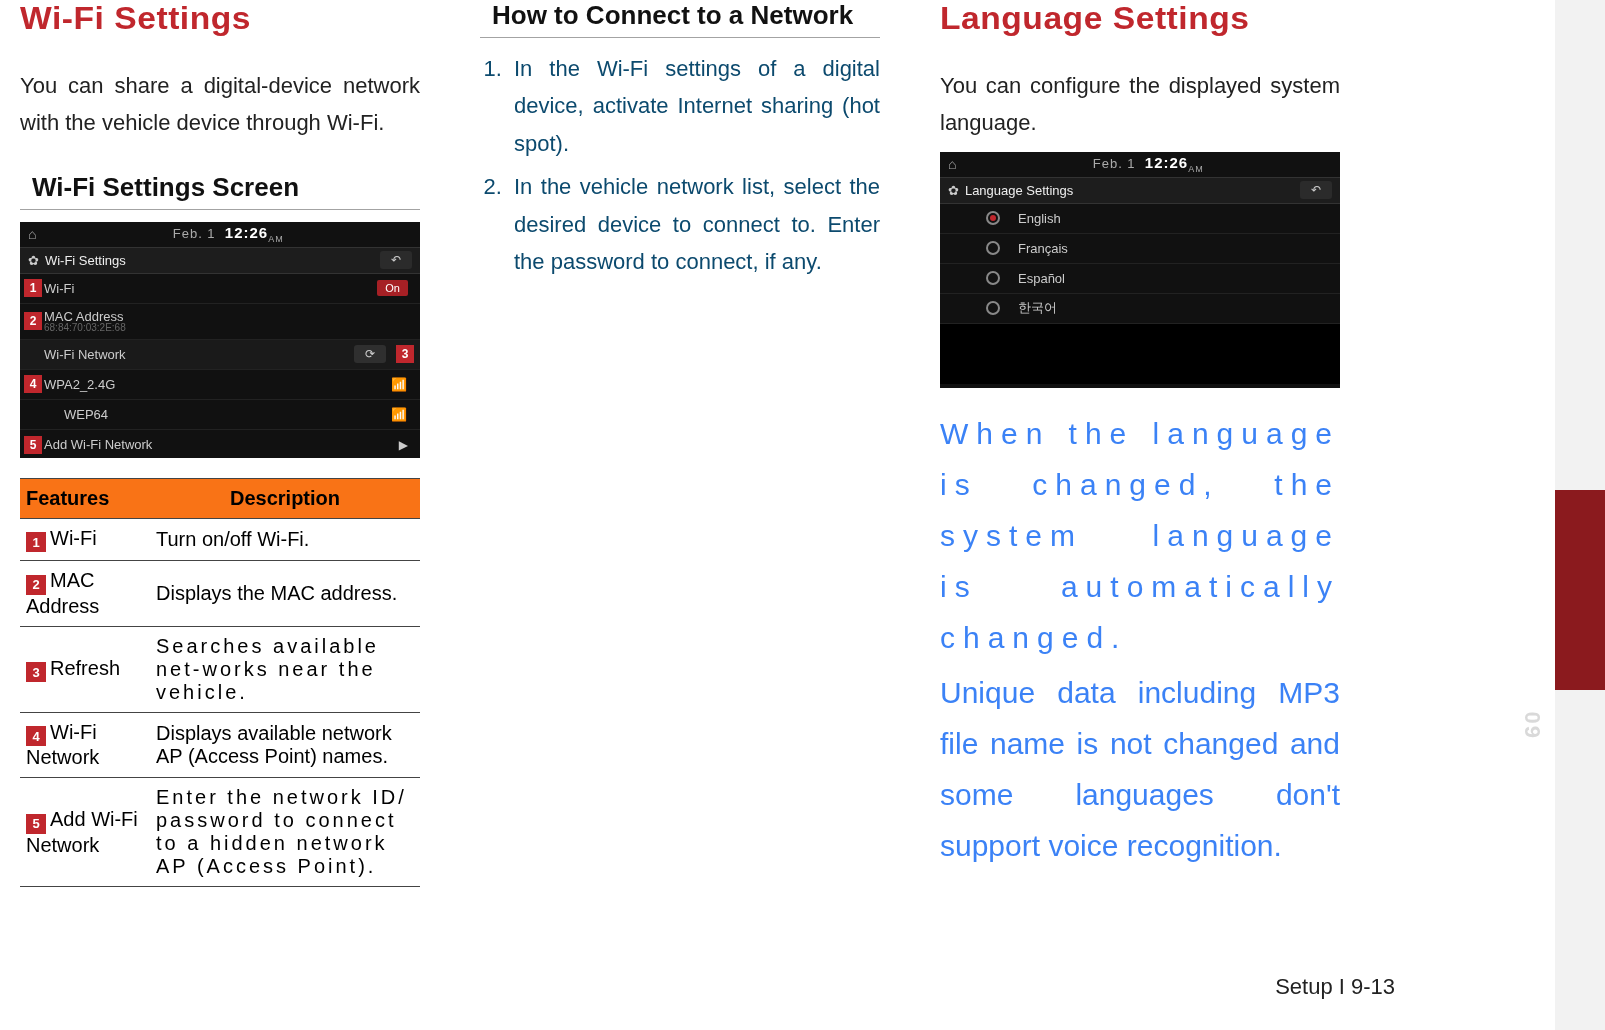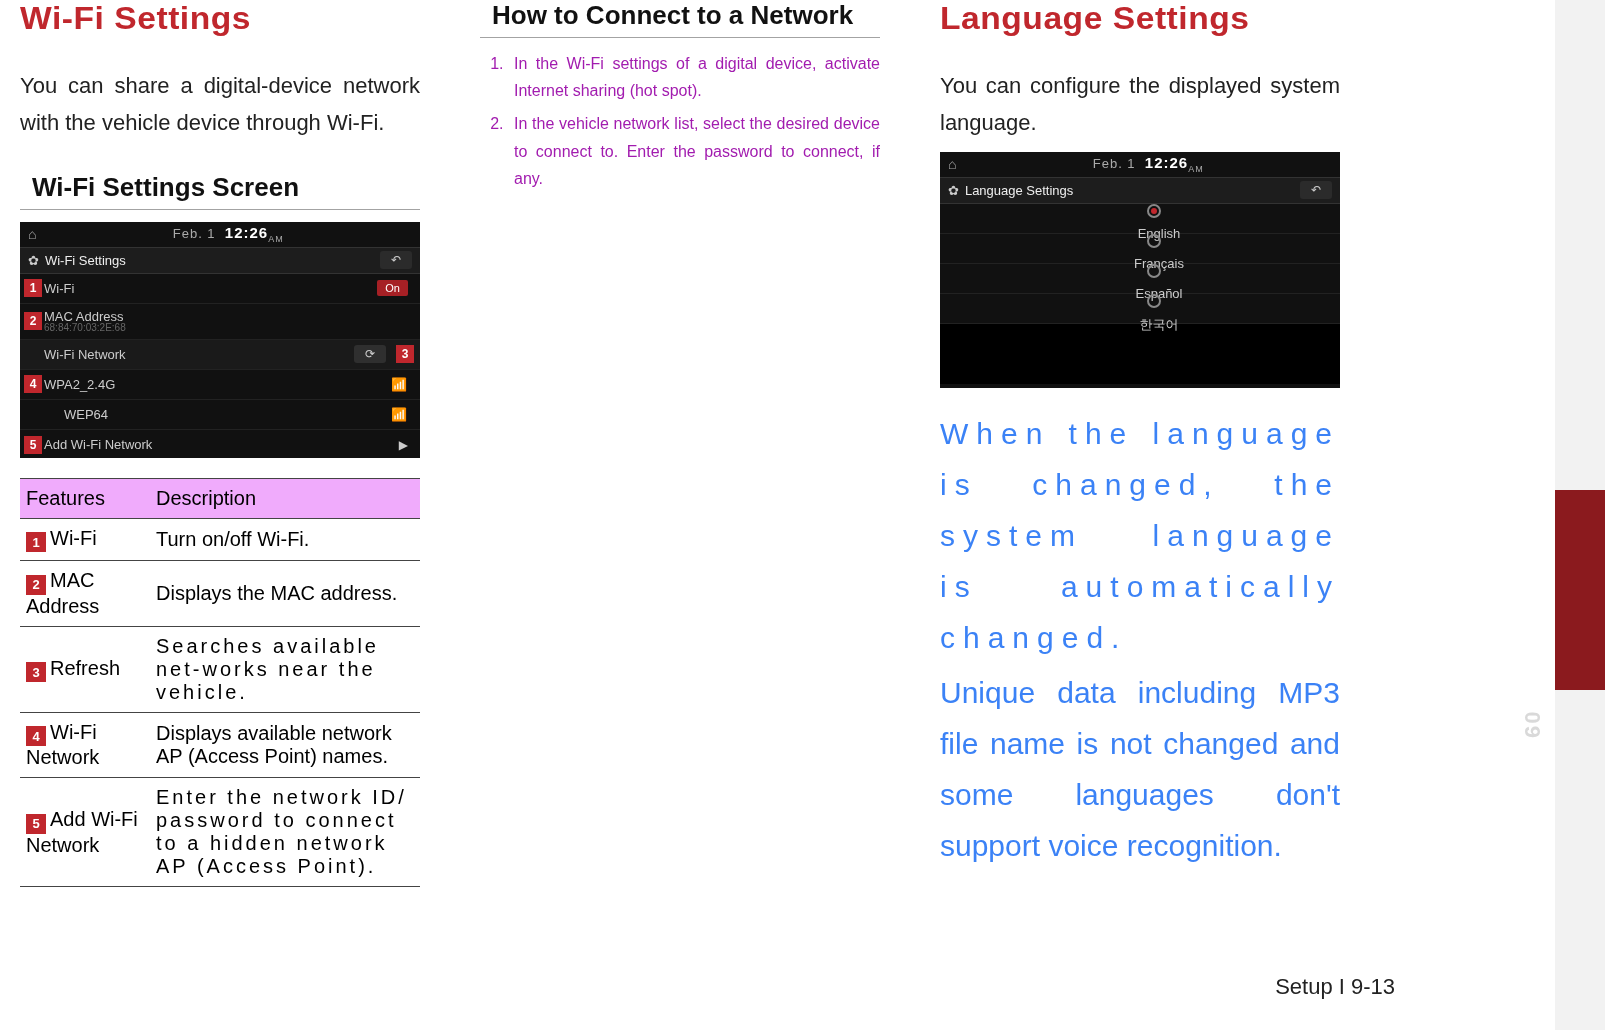--- a/index.html
+++ b/index.html
@@ -127,48 +127,48 @@
     font-size: 20px;
   }
   .feat-table th, .feat-table td {
     border-top: 1px solid #444;
     border-bottom: 1px solid #444;
     padding: 8px 6px;
     text-align: left;
     vertical-align: middle;
   }
   .feat-table th {
-    background: #f0abfc;
-    font-weight: normal;
+    background: #f97316;
+    font-weight: bold;
   }
   .feat-table th:first-child { width: 130px; }
-  .feat-table th:nth-child(2) { }
+  .feat-table th:nth-child(2) { text-align: center; }
   .feat-table td:first-child { vertical-align: middle; }
   .table-badge {
     display: inline-flex;
     width: 20px; height: 20px;
     background: #c0272d;
     color: #fff;
     font-size: 13px; font-weight: bold;
     align-items: center; justify-content: center;
     margin-right: 4px;
     vertical-align: -2px;
   }
   .desc-col { text-align: justify; margin-top: 48px; }
   
   ol.steps {
-    font-size: 16px;
+    font-size: 22px;
     line-height: 1.7;
-    color: #a21caf;
+    color: #0c4a6e;
     padding-left: 28px;
     margin: 10px 0;
   }
   ol.steps li { margin-bottom: 6px; text-align: justify; padding-left: 6px; }
   
-  .lang-scr .scr-row { padding-left: 46px; flex-direction: column; }
+  .lang-scr .scr-row { padding-left: 46px; }
   .radio {
     width: 14px; height: 14px; border-radius: 50%;
     border: 2px solid #888;
     display: inline-flex; align-items: center; justify-content: center;
     margin-right: 10px;
     flex-shrink: 0;
   }
   .radio.checked::after {
     content: ""; width: 6px; height: 6px; background: #c0272d; border-radius: 50%;
   }

